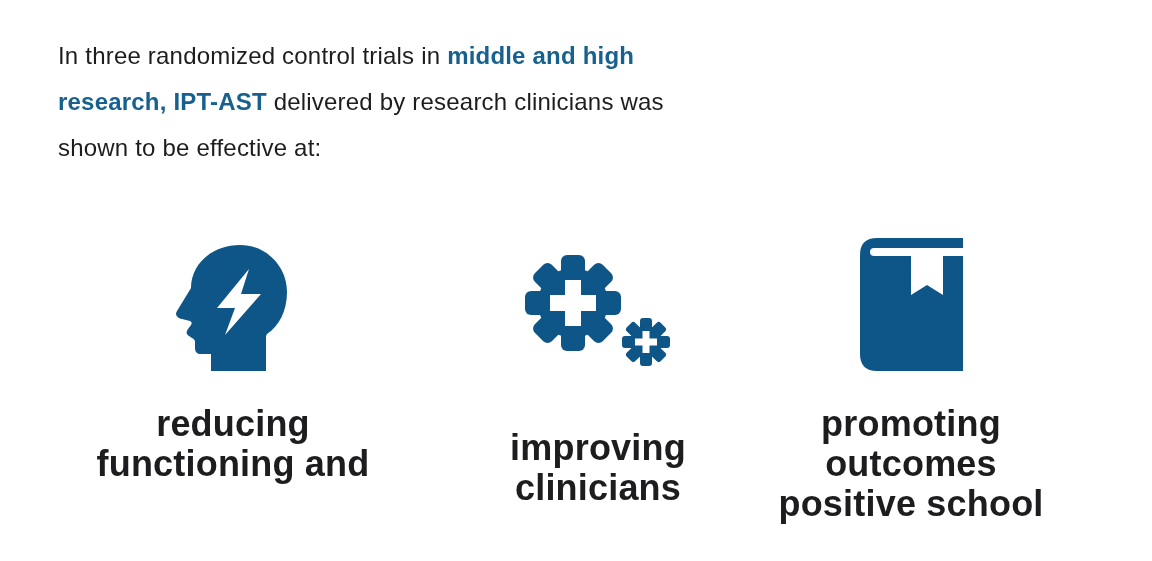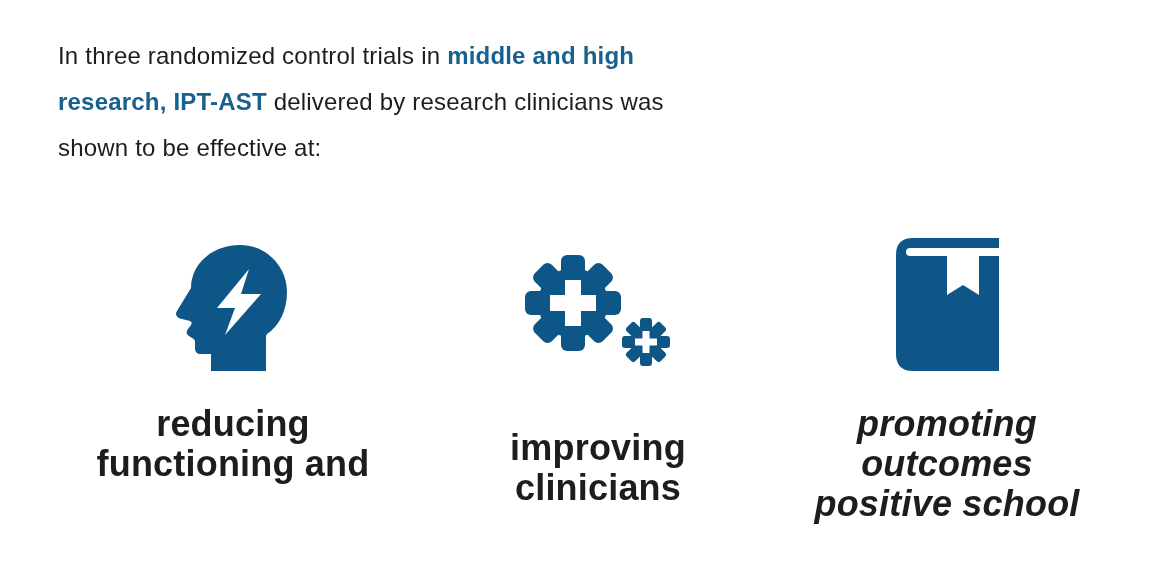--- a/index.html
+++ b/index.html
@@ -33,21 +33,21 @@
   .column{
     position:absolute;
     top:238px;
     width:300px;
     display:flex;
     flex-direction:column;
     align-items:center;
   }
   .column.c1{left:83px;}
   .column.c2{left:448px;gap:24px;}
-  .column.c3{left:797px;font-style:italic;}
+  .column.c3{left:761px;}
   .icon-box{
     height:133px;
     display:flex;
     align-items:flex-end;
     justify-content:center;
     color:var(--icon-blue);
   }
   .caption{
     margin-top:33px;
     text-align:center;

